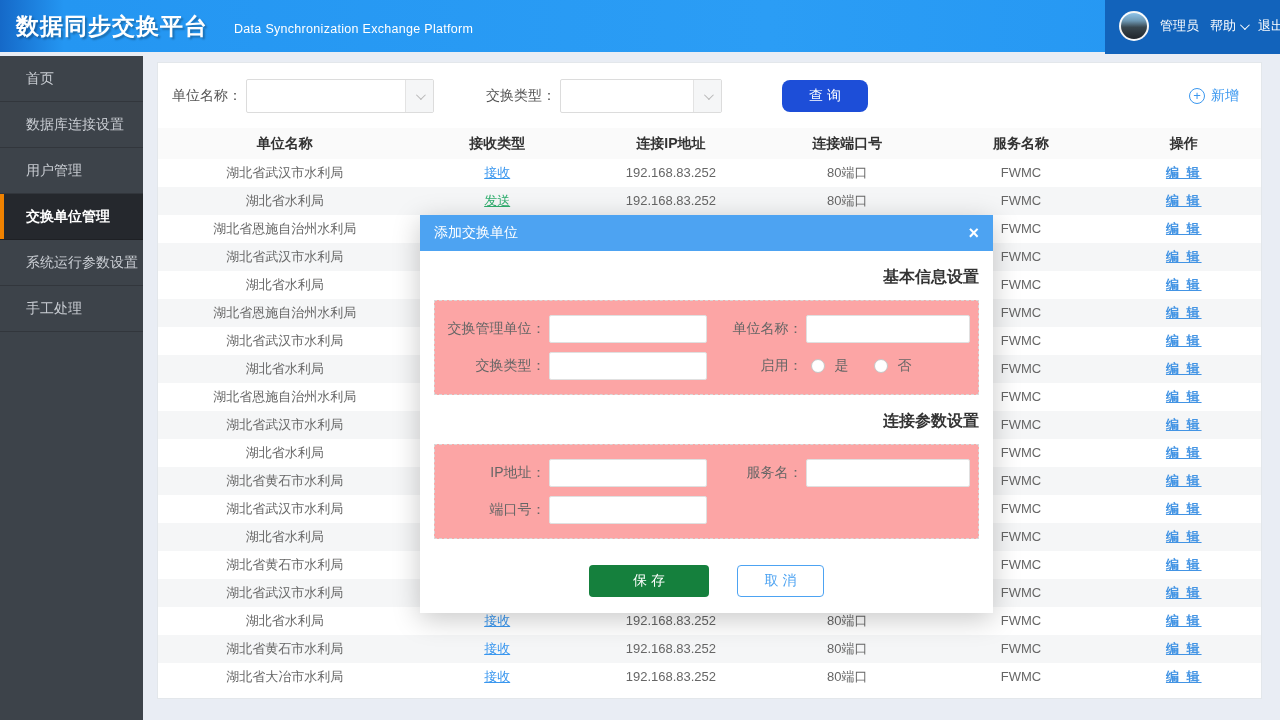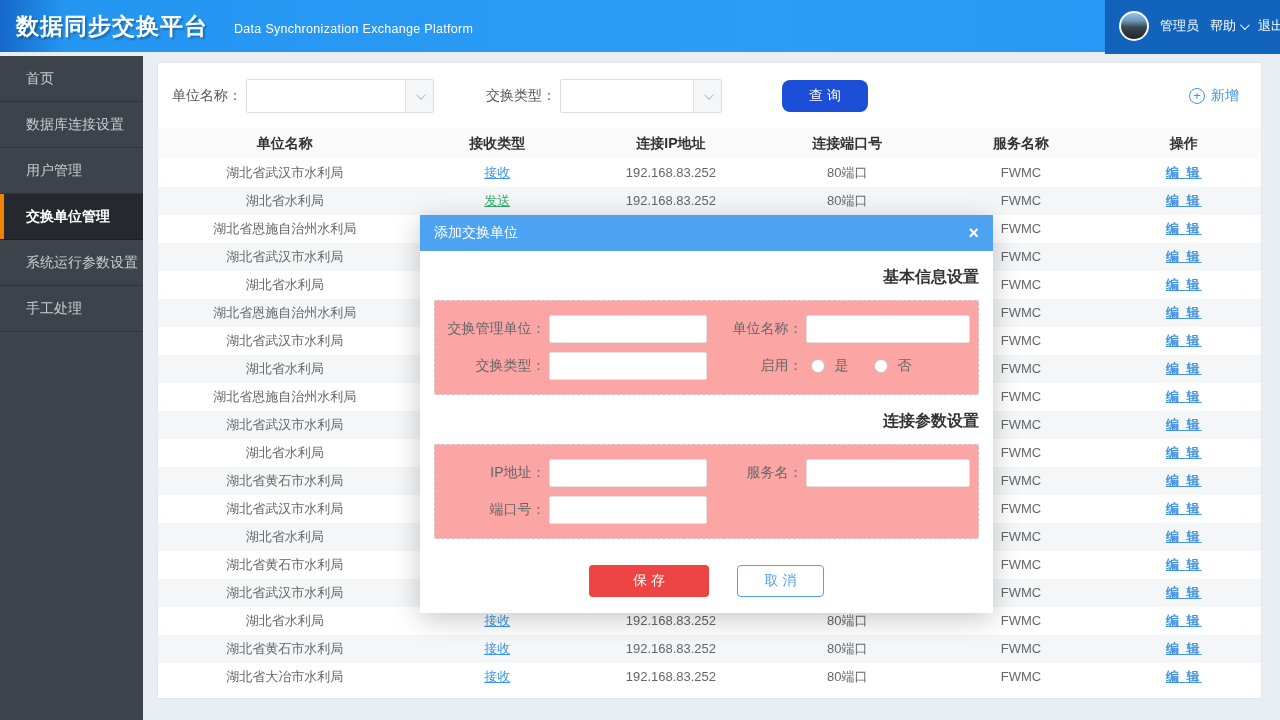--- a/index.html
+++ b/index.html
@@ -66,21 +66,21 @@
   .m-row { display:flex; align-items:center; height:34px; margin:3px 0; }
   .m-half { width:50%; display:flex; align-items:center; }
   .m-label { width:112px; text-align:right; color:#666; font-size:14px; white-space:nowrap; }
   .m-half.right .m-label { width:96px; }
   .m-input { width:158px; height:28px; border:1px solid #e0e0e0; border-radius:2px; background:#fff; margin-left:3px; font-family:inherit; font-size:13px; padding:0 6px; }
   .m-half.right .m-input { width:164px; }
   .radio-group { display:flex; align-items:center; margin-left:8px; gap:10px; color:#666; font-size:14px; }
   .radio { width:14px; height:14px; border:1px solid #c6c6c6; border-radius:50%; background:#fff; cursor:pointer; }
   .radio-label { cursor:pointer; letter-spacing:1px; }
   .modal-btns { display:flex; justify-content:center; gap:28px; margin-top:26px; }
-  .btn-save { width:120px; height:32px; background:#ef4444; color:#fff; font-size:14px; border-radius:4px; }
+  .btn-save { width:120px; height:32px; background:#15803d; color:#fff; font-size:14px; border-radius:4px; }
   .btn-cancel { width:87px; height:32px; background:#fff; color:#4da3f2; font-size:14px; border:1px solid #4da3f2; border-radius:4px; }
 </style>
 </head>
 <body>
 
 <div class="topbar">
   <div class="brand">
     <div class="brand-title">数据同步交换平台</div>
     <div class="brand-sub">Data Synchronization Exchange Platform</div>
   </div>

